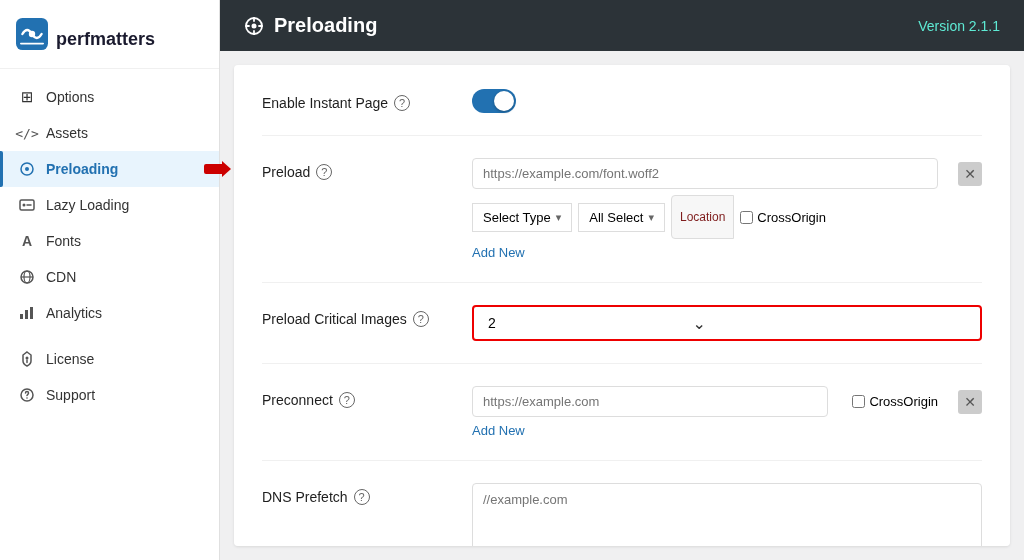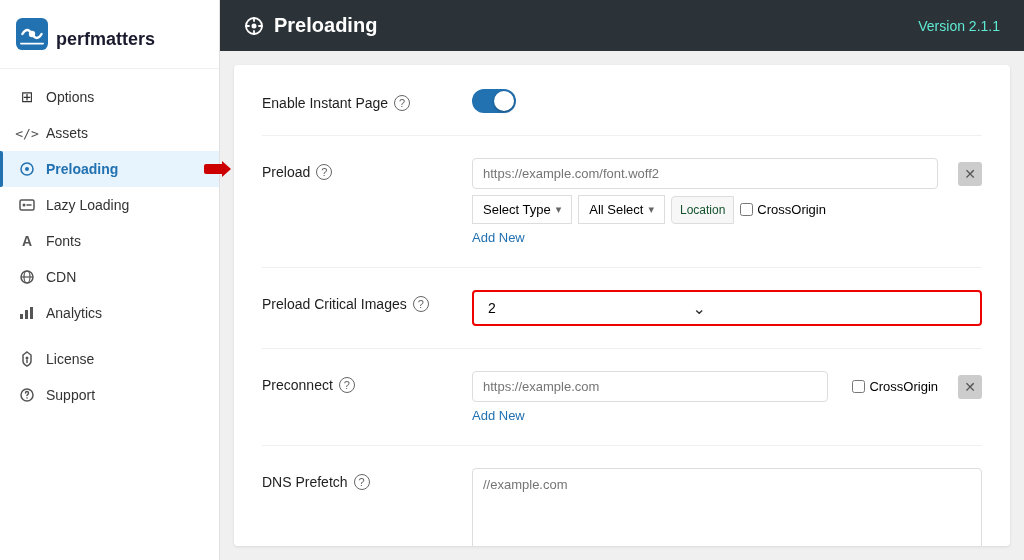--- a/index.html
+++ b/index.html
@@ -220,22 +220,22 @@
       font-size: 13px;
       cursor: pointer;
       display: flex;
       align-items: center;
       gap: 5px;
       white-space: nowrap;
     }
     .select-btn .chevron { font-size: 11px; color: #666; }
     .location-label {
       font-size: 12px;
-      color: #14532d;
-      padding: 6px 8px;
+      color: #7f1d1d;
+      padding: 14px 8px;
       border: 1px solid #ddd;
       border-radius: 4px 0 0 4px;
       background: #f7f7f7;
       white-space: nowrap;
     }
     .location-input {
       border: 1px solid #ddd;
       border-left: none;
       border-radius: 0 4px 4px 0;
       padding: 6px 8px;

